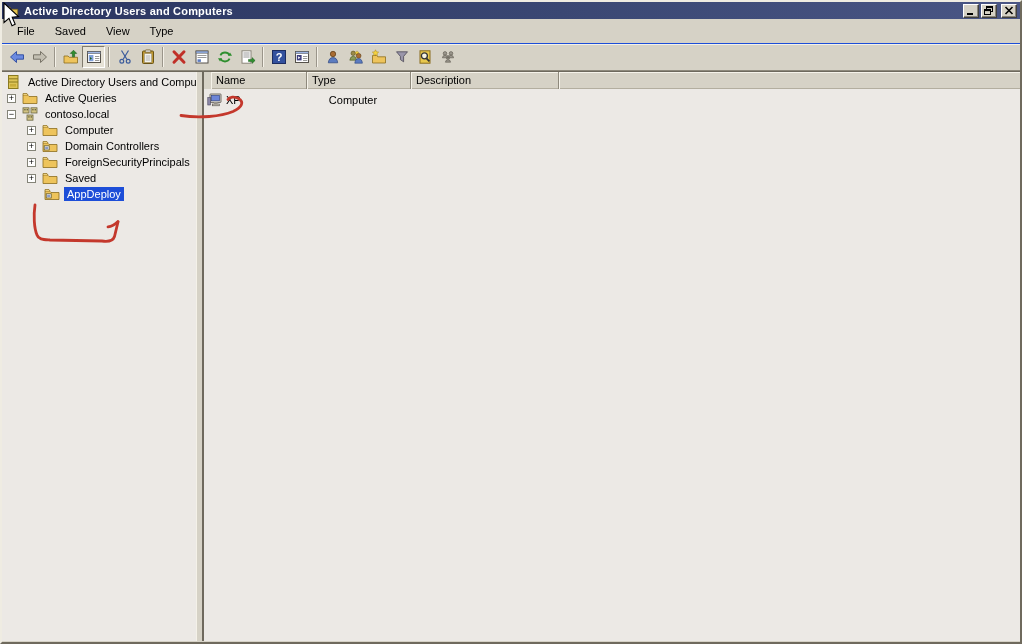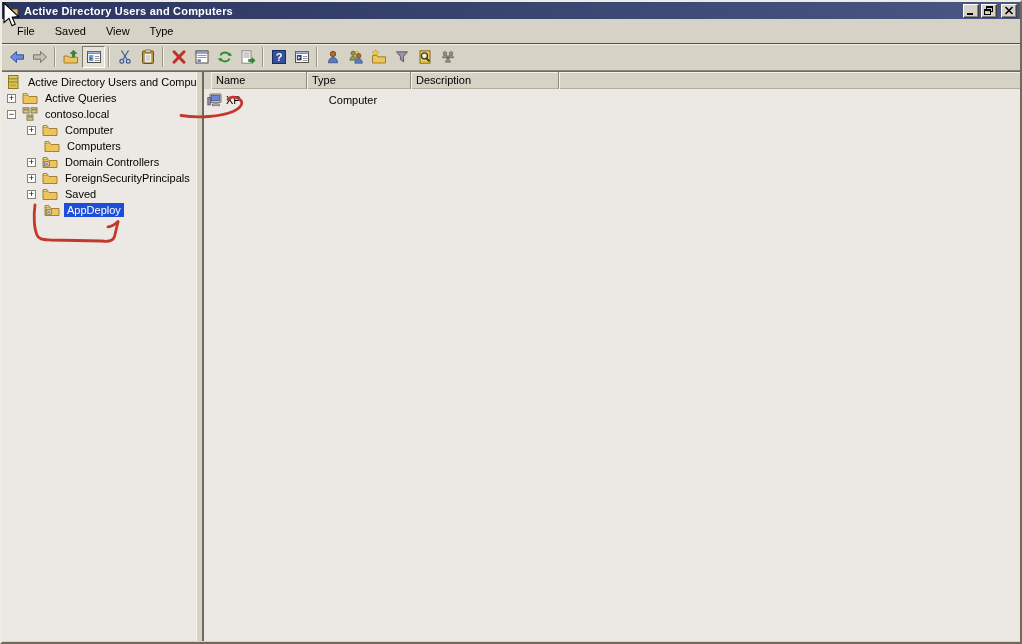--- a/index.html
+++ b/index.html
@@ -301,28 +301,20 @@
 
     <div class="trow ind2">
       <span class="expander">+</span>
       <svg class="ticon" viewBox="0 0 16 16">
         <path d="M1 5 h4.5 l1.5 1.5 H15 V13.5 H1 Z" fill="#eec45c" stroke="#8b6d1e" stroke-width="0.8"></path>
         <path d="M1 5 V3.6 h4 l1 1.4" fill="#f6da8a" stroke="#8b6d1e" stroke-width="0.8"></path>
       </svg>
       <span class="tlabel">Computer</span>
     </div>
 
-    <div class="trow ind2">
-      <span class="exp-spacer"></span>
-      <svg class="ticon" viewBox="0 0 16 16">
-        <path d="M1 5 h4.5 l1.5 1.5 H15 V13.5 H1 Z" fill="#eec45c" stroke="#8b6d1e" stroke-width="0.8"></path>
-        <path d="M1 5 V3.6 h4 l1 1.4" fill="#f6da8a" stroke="#8b6d1e" stroke-width="0.8"></path>
-      </svg>
-      <span class="tlabel">Computers</span>
-    </div>
 
     <div class="trow ind2">
       <span class="expander">+</span>
       <svg class="ticon" viewBox="0 0 16 16">
         <path d="M1 5 h4.5 l1.5 1.5 H15 V13.5 H1 Z" fill="#eec45c" stroke="#8b6d1e" stroke-width="0.8"></path>
         <path d="M1 5 V3.6 h4 l1 1.4" fill="#f6da8a" stroke="#8b6d1e" stroke-width="0.8"></path>
         <rect x="2.2" y="7.8" width="5" height="4.2" fill="#efe9da" stroke="#55512a" stroke-width="0.7"></rect>
         <rect x="3.2" y="8.8" width="3" height="2.2" fill="#8a9ac8"></rect>
       </svg>
       <span class="tlabel">Domain Controllers</span>

